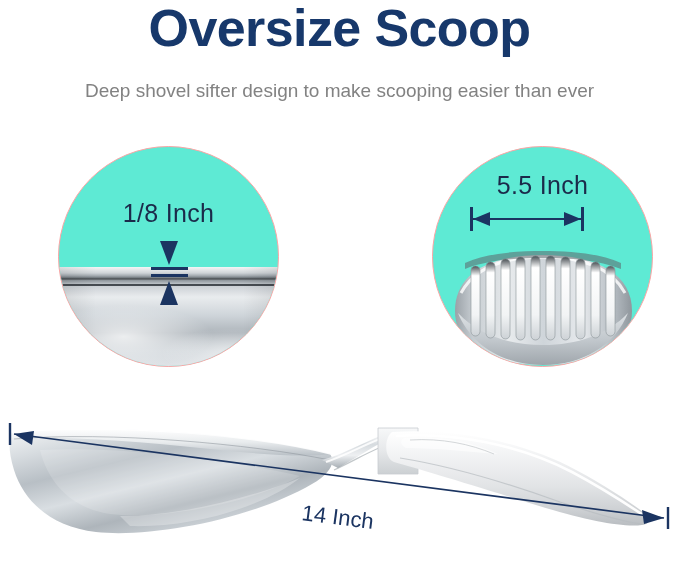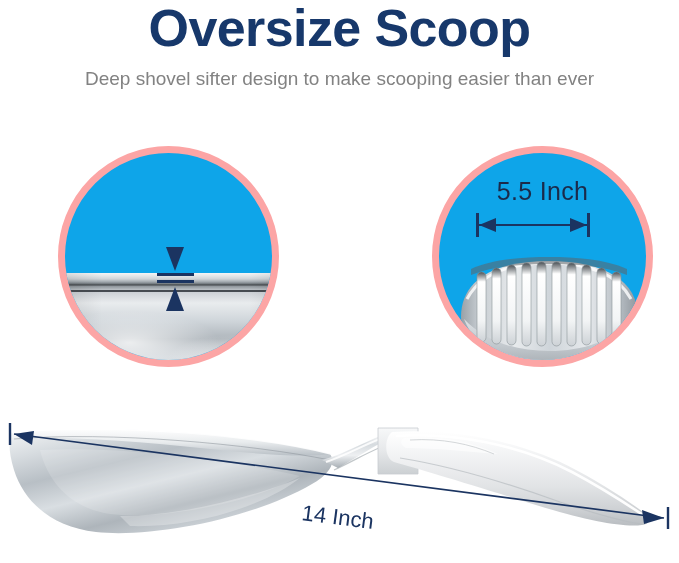--- a/index.html
+++ b/index.html
@@ -17,36 +17,36 @@
     position:absolute;left:0;top:2px;width:679px;
     text-align:center;
     font-size:52px;
     font-weight:bold;
     letter-spacing:-0.6px;
     color:#17386b;
     line-height:52px;
     white-space:nowrap;
   }
   .subtitle{
-    position:absolute;left:0;top:66px;width:679px;
+    position:absolute;left:0;top:78px;width:679px;
     text-align:center;
     font-size:19px;
     font-weight:normal;
     color:#828282;
     line-height:26px;
     white-space:nowrap;
   }
 
   
   .callout{
     position:absolute;
     border-radius:50%;
-    border:7px solid #fca5a5;
+    border:1px solid #fca5a5;
     overflow:hidden;
-    background:#0ea5e9;
+    background:#5eead4;
     box-sizing:border-box;
   }
   #callout-left{left:58px;top:146px;width:221px;height:221px;}
   #callout-right{left:432px;top:146px;width:221px;height:221px;}
 
   .callout-label{
     position:absolute;
     width:100%;
     text-align:center;
     color:#1b2a4a;
@@ -134,20 +134,21 @@
 
   <div class="title">Oversize Scoop</div>
 
   <div class="subtitle">Deep shovel sifter design to make scooping easier than ever</div>
 
   <div class="callout" id="callout-left">
 
     <div class="steel-slab"></div>
     <div class="steel-edge-line"></div>
 
+    <div class="callout-label" id="label-thickness">1/8 Inch</div>
 
     <div class="tri-down" style="left:101px;top:94px;"></div>
     <div class="gap-bar" style="left:92px;top:120px;width:37px;height:3px;"></div>
     <div class="gap-bar" style="left:92px;top:127px;width:37px;height:3px;"></div>
     <div class="tri-up" style="left:101px;top:134px;"></div>
   </div>
 
   <div class="callout" id="callout-right">
 
     <div class="callout-label" id="label-width">5.5 Inch</div>

